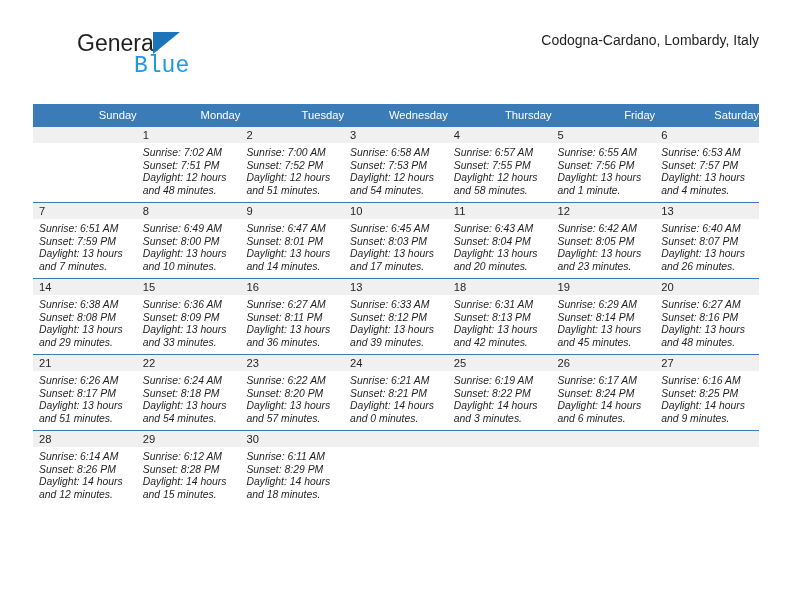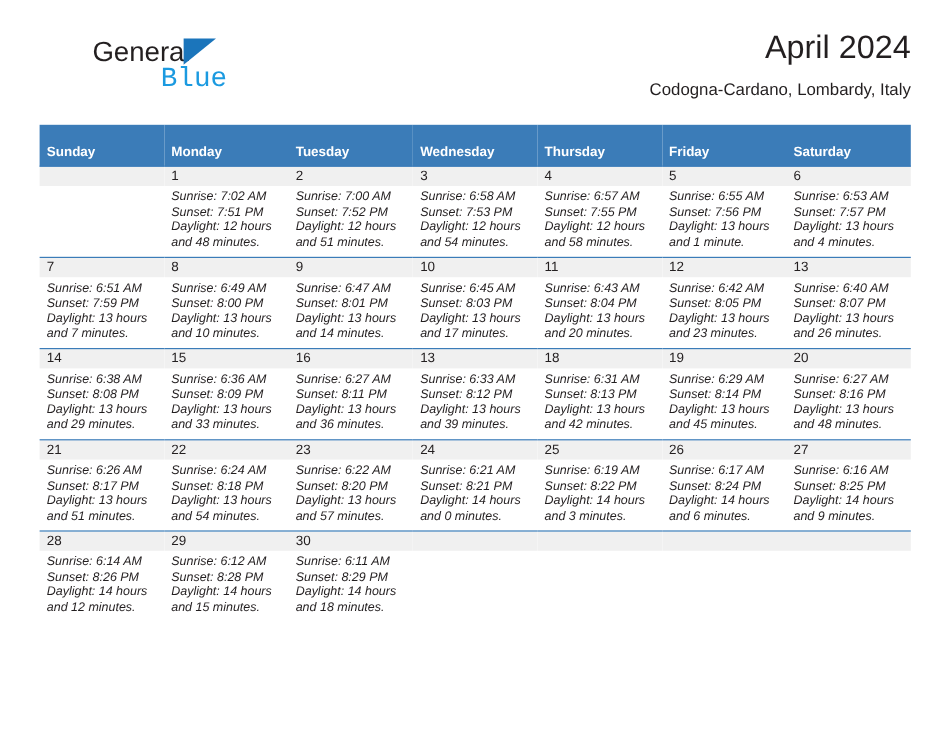--- a/index.html
+++ b/index.html
@@ -89,23 +89,23 @@
     left: 33px;
     top: 104px;
     width: 726px;
     border-collapse: collapse;
     table-layout: fixed;
   }
   .calendar th {
     background: #3b7cb8;
     color: #ffffff;
     font-size: 11.2px;
-    font-weight: bold;
-    text-align: left;
-    padding: 17px 0 5px 6px;
+    font-weight: normal;
+    text-align: right;
+    padding: 5px 0 5px 6px;
     height: 12px;
     border: none;
   }
   .calendar td {
     vertical-align: top;
     padding: 0;
     border: none;
     border-top: 1px solid #3b7cb8;
     height: 75px;
     width: 103.7px;
@@ -140,21 +140,20 @@
 
   <div class="top-bar">
 
     <div class="logo">
       <span class="logo-general">General</span>
       <span class="logo-tri"></span>
       <span class="logo-blue">Blue</span>
     </div>
 
     <div class="title-block">
-      <div class="cal-title">April 2024</div>
       <div class="cal-subtitle">Codogna-Cardano, Lombardy, Italy</div>
     </div>
 
   </div>
 
   <table class="calendar">
     <thead>
       <tr>
         <th>Sunday</th>
         <th>Monday</th>

